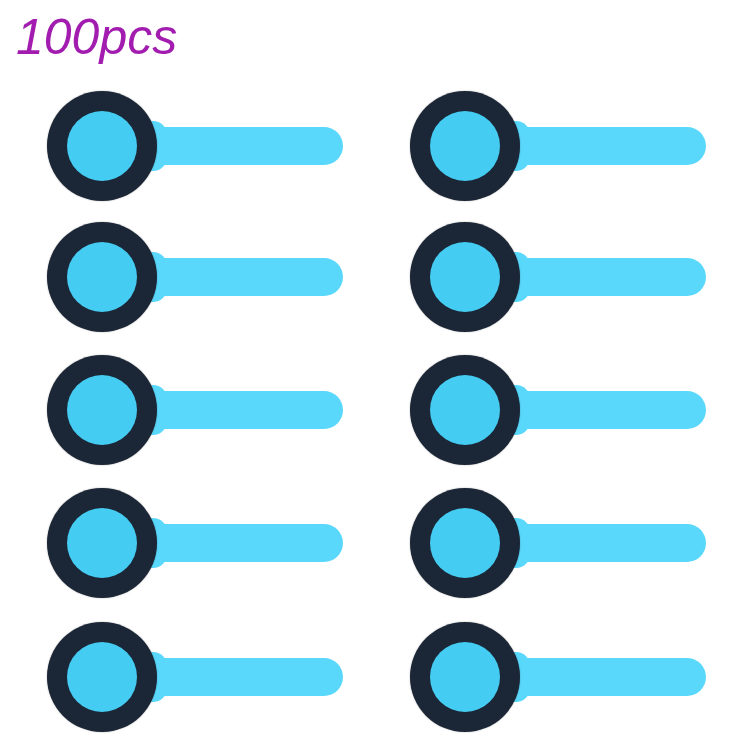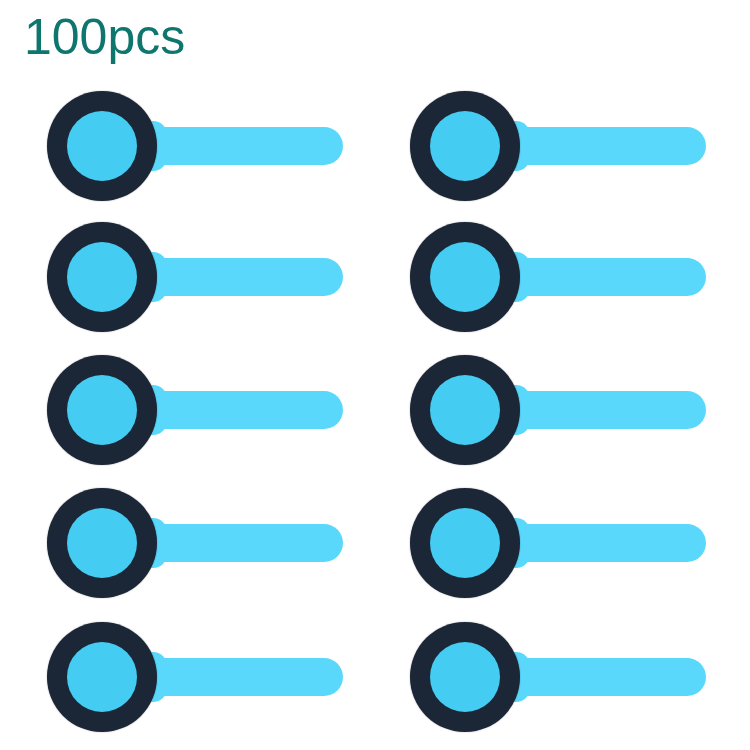--- a/index.html
+++ b/index.html
@@ -1,17 +1,17 @@
 <!DOCTYPE html>
 <html><head>
 <meta charset="utf-8">
 <style>
   html, body { margin: 0; padding: 0; background: #ffffff; }
   body { width: 750px; height: 750px; position: relative; overflow: hidden; font-family: "Liberation Sans", sans-serif; }
-  .title { position: absolute; left: 24px; top: 10px; font-size: 50px; line-height: 54px; color: #0f766e; letter-spacing: 0px; }
+  .title { position: absolute; left: 16px; top: 10px; font-size: 50px; line-height: 54px; color: #a21caf; letter-spacing: 0px; font-style: italic; }
   .item { position: absolute; width: 300px; height: 112px; }
   .tab { position: absolute; left: 96px; top: 36px; width: 200px; height: 38px; border-radius: 0 19px 19px 0; }
   .tab-neck { position: absolute; left: 96px; top: 30px; width: 24px; height: 50px; border-radius: 0 14px 14px 0; }
   .ring { position: absolute; left: 0; top: 0; width: 110px; height: 110px; border-radius: 50%; box-shadow: 0 0 1.5px rgba(0,0,0,0.4); }
   .core { position: absolute; left: 20px; top: 20px; width: 70px; height: 70px; border-radius: 50%; filter: blur(0.4px); }
 </style>
 </head>
 <body>
 
 <div class="title">100pcs</div>

